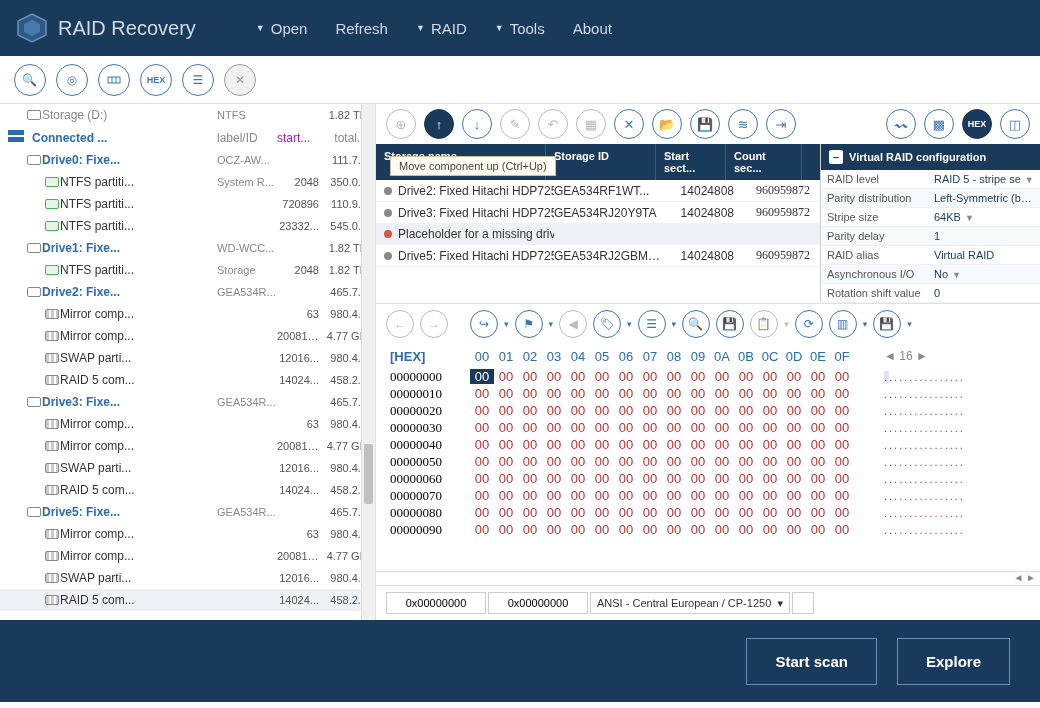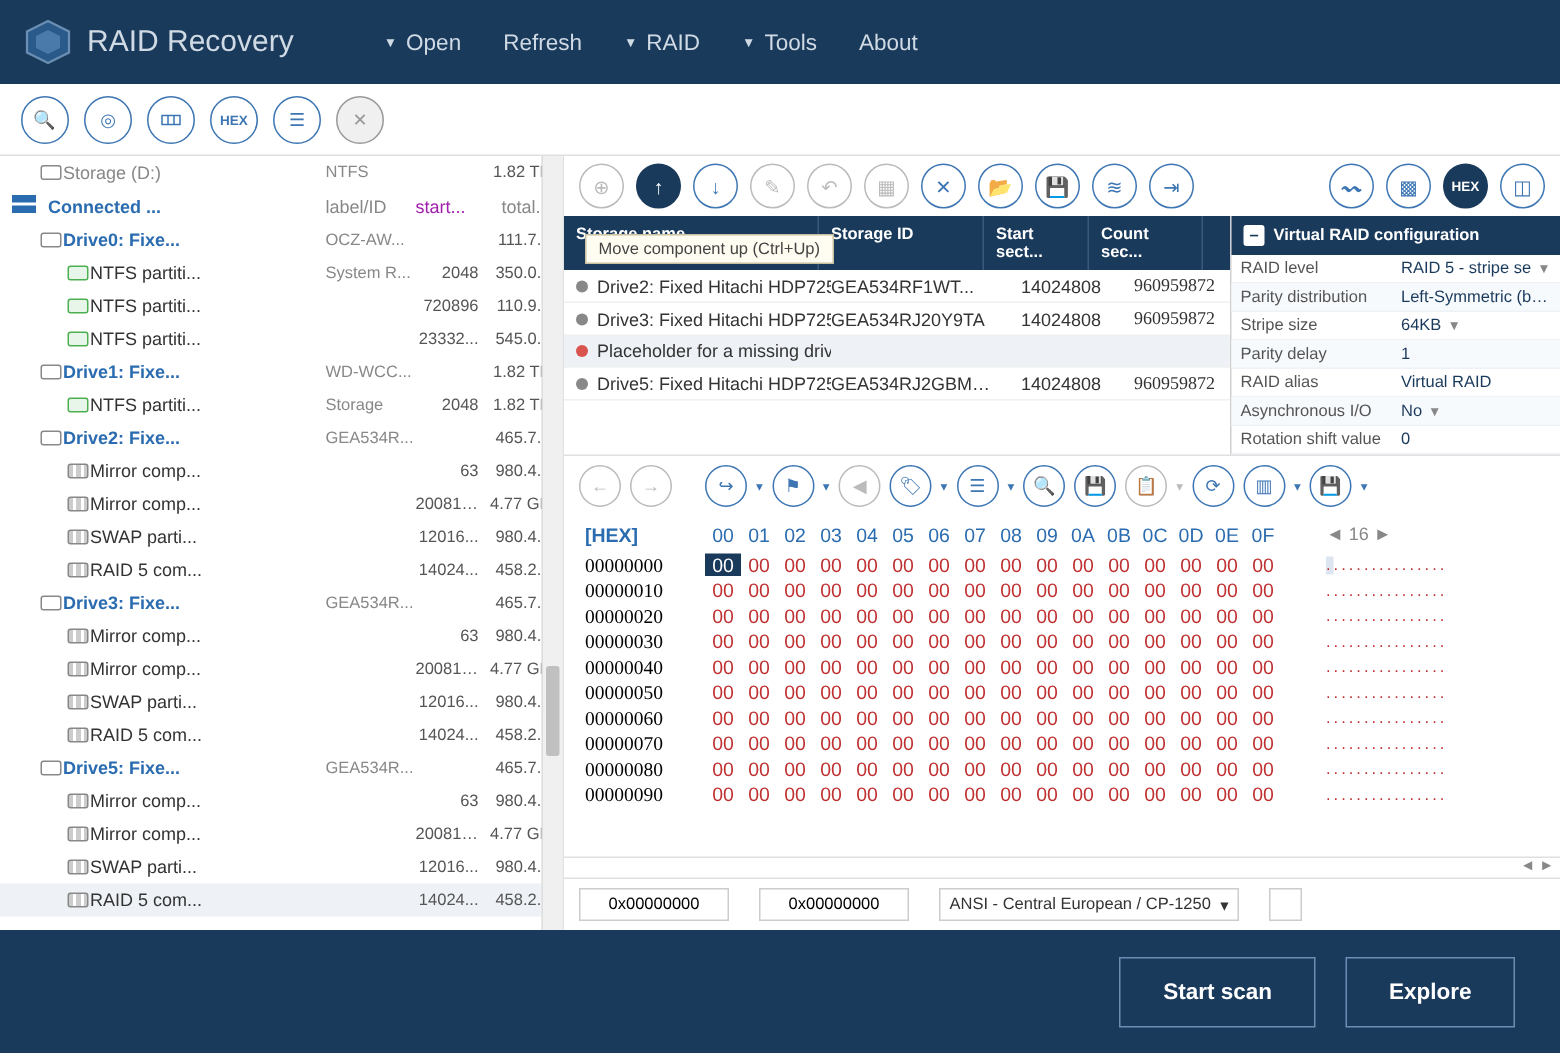--- a/index.html
+++ b/index.html
@@ -94,21 +94,21 @@
 .hexhead .nav { margin-left: 30px; color: #888; font-size:12px; }
 .hexline { display: flex; align-items: center; height: 17px; }
 .hexline .addr { width: 80px; color: #000000; font-family: Liberation Serif, serif; }
 .hexline .bytes span { display: inline-block; width: 24px; text-align: center; color: #c03030; }
 .hexline .bytes span.sel { background: #1a3a5c; color: #fff; }
 .hexline .ascii { margin-left: 30px; color: #c03030; letter-spacing: 2px; font-size:11px; }
 .hexline .ascii .seldot { background:#dde6f0; }
 .hexscroll { height: 14px; border-top: 1px solid #e0e0e0; display:flex; justify-content:flex-end; padding:0 4px; color:#888; font-size:10px; }
 
 
-.statusbar { display: flex; gap: 20px; padding: 6px 10px; border-top: 1px solid #e0e0e0; }
+.statusbar { display: flex; gap: 2px; padding: 6px 10px; border-top: 1px solid #e0e0e0; }
 .statusbar input, .statusbar .sel { height: 22px; border: 1px solid #ccc; padding: 0 6px; font-size: 11px; background: #fff; }
 .statusbar .f1 { width: 100px; text-align: center; }
 .statusbar .f2 { flex: 1; text-align: center; }
 .statusbar .f3 { width: 100px; text-align: center; }
 .statusbar .sel { width: 200px; display: flex; align-items: center; justify-content: space-between; }
 .statusbar .small { width: 22px; }
 
 
 .footer { height: 82px; background: #1a3a5c; display: flex; align-items: center; justify-content: flex-end; padding: 0 30px; gap: 20px; }
 .fbtn { border: 1.5px solid #6b8eb3; color: #fff; background: transparent; padding: 14px 28px; font-size: 15px; font-weight: 600; cursor: pointer; }

